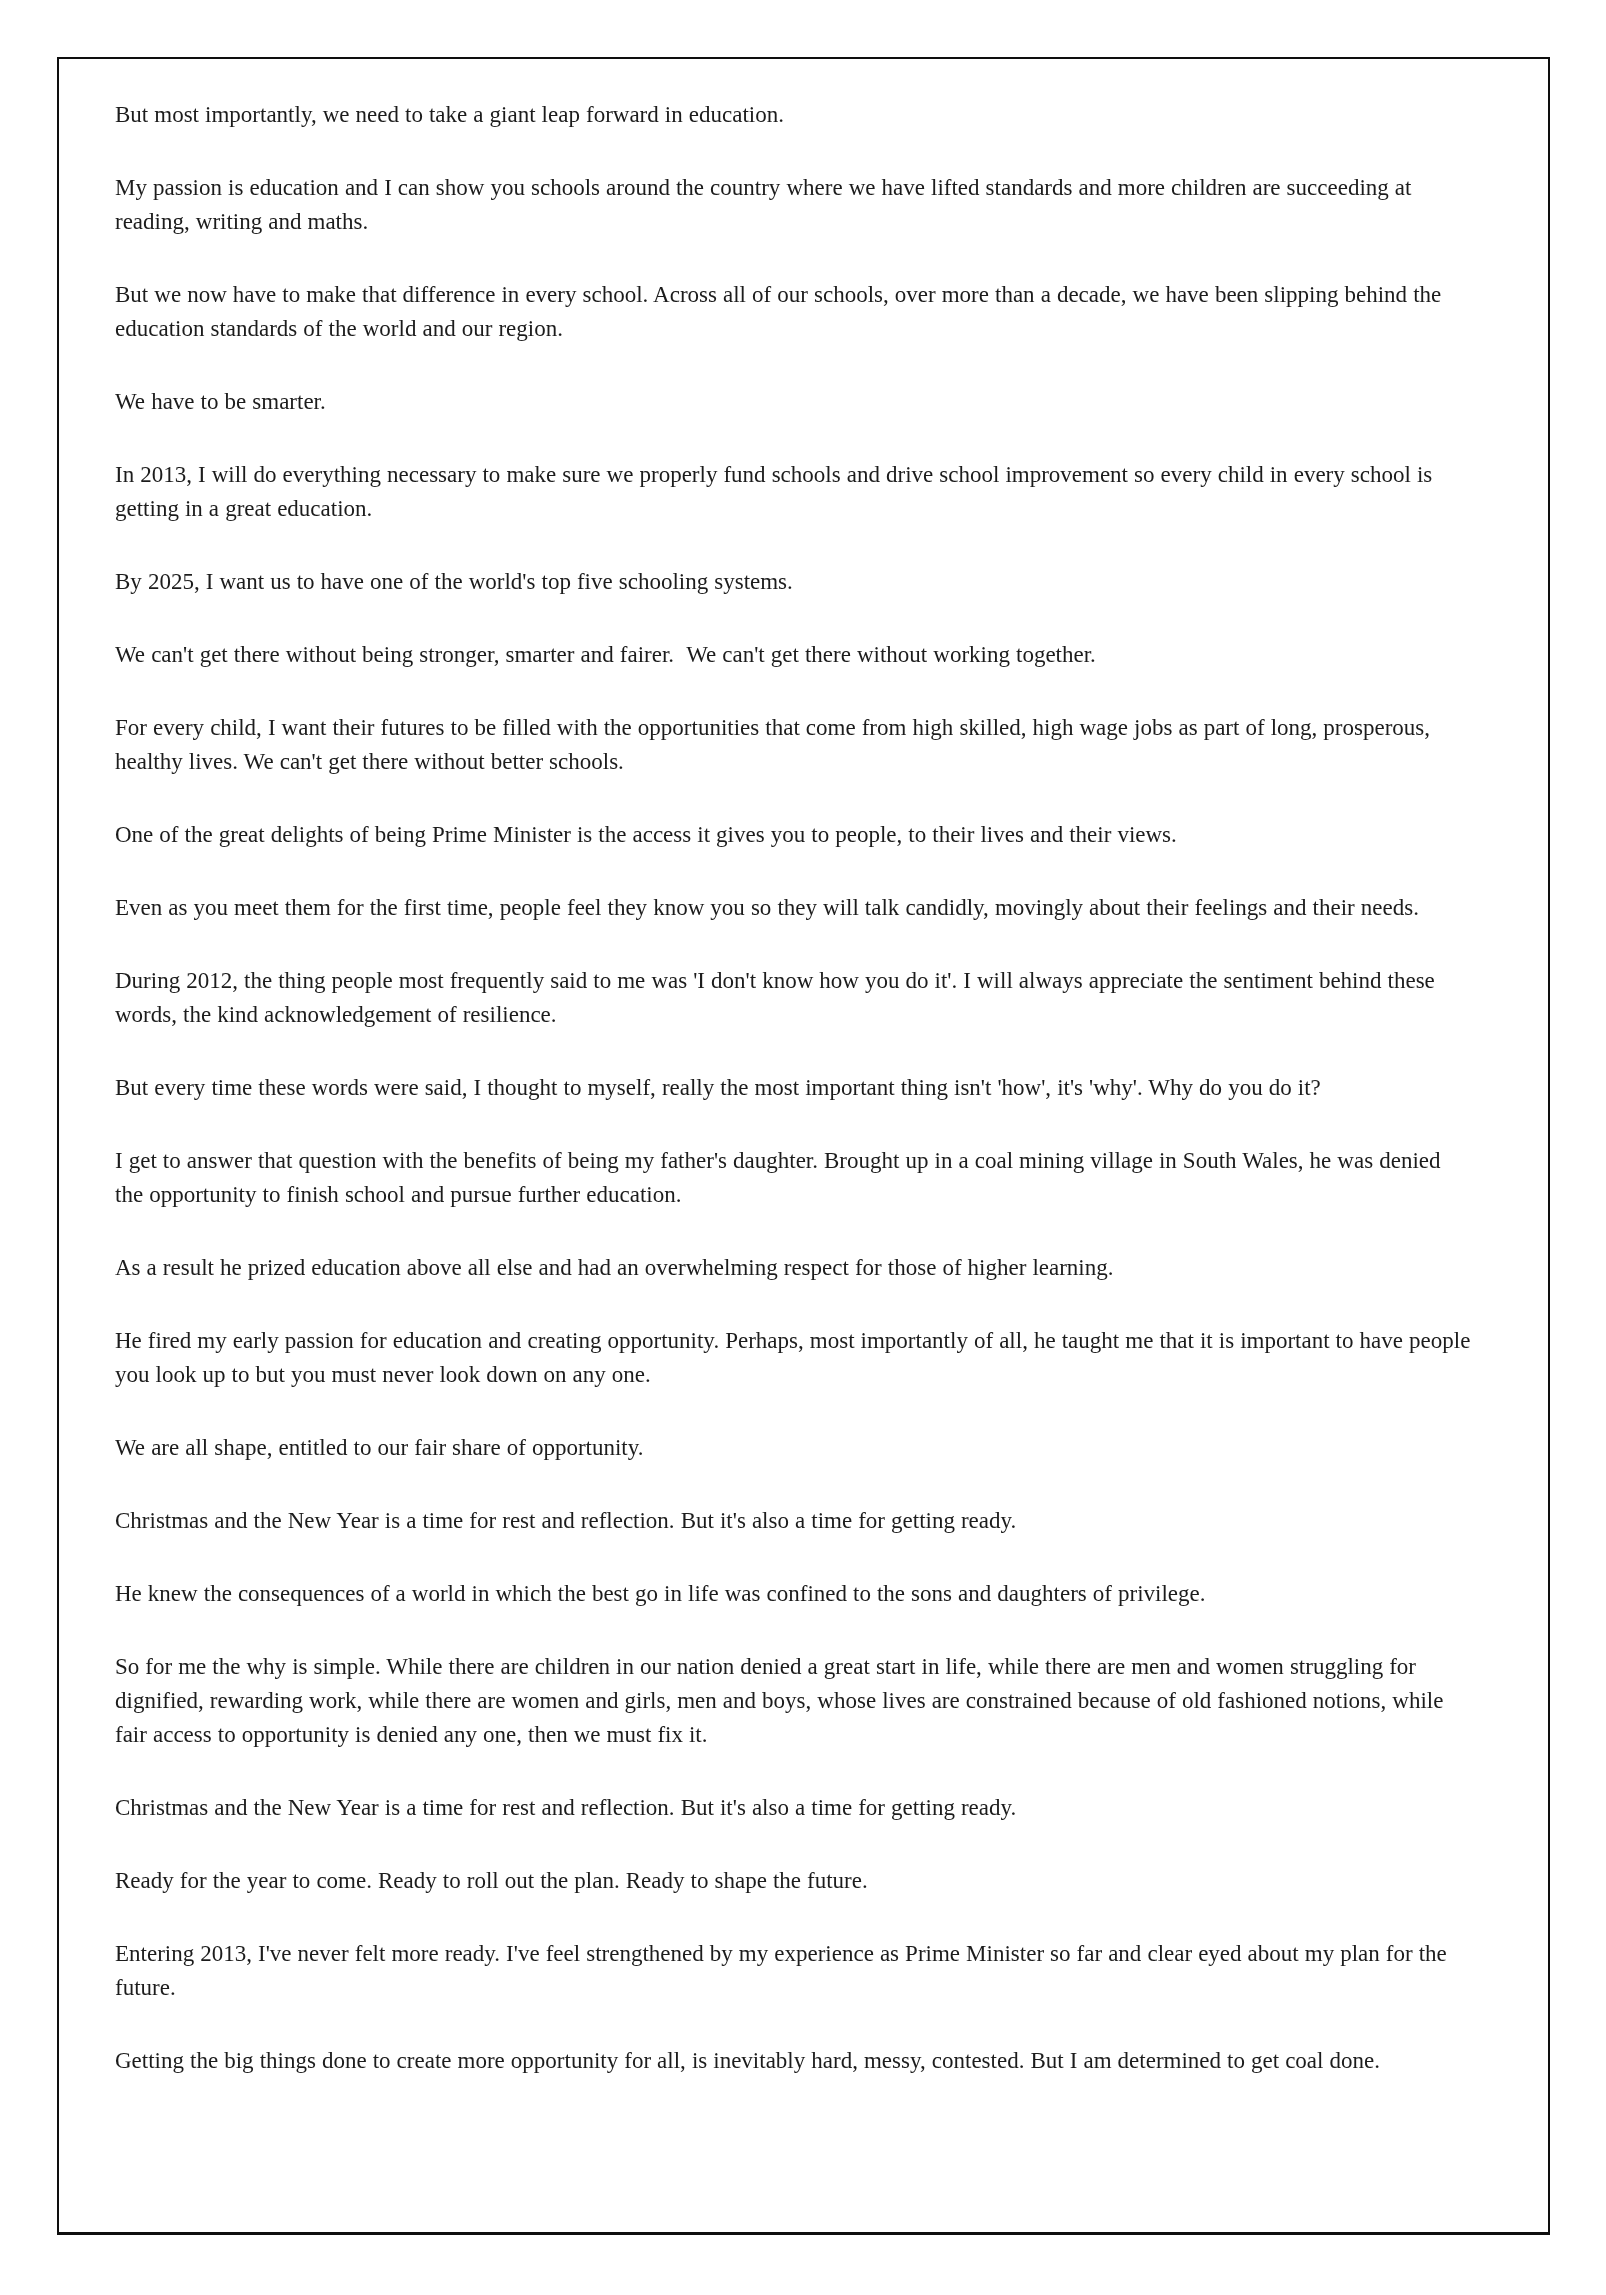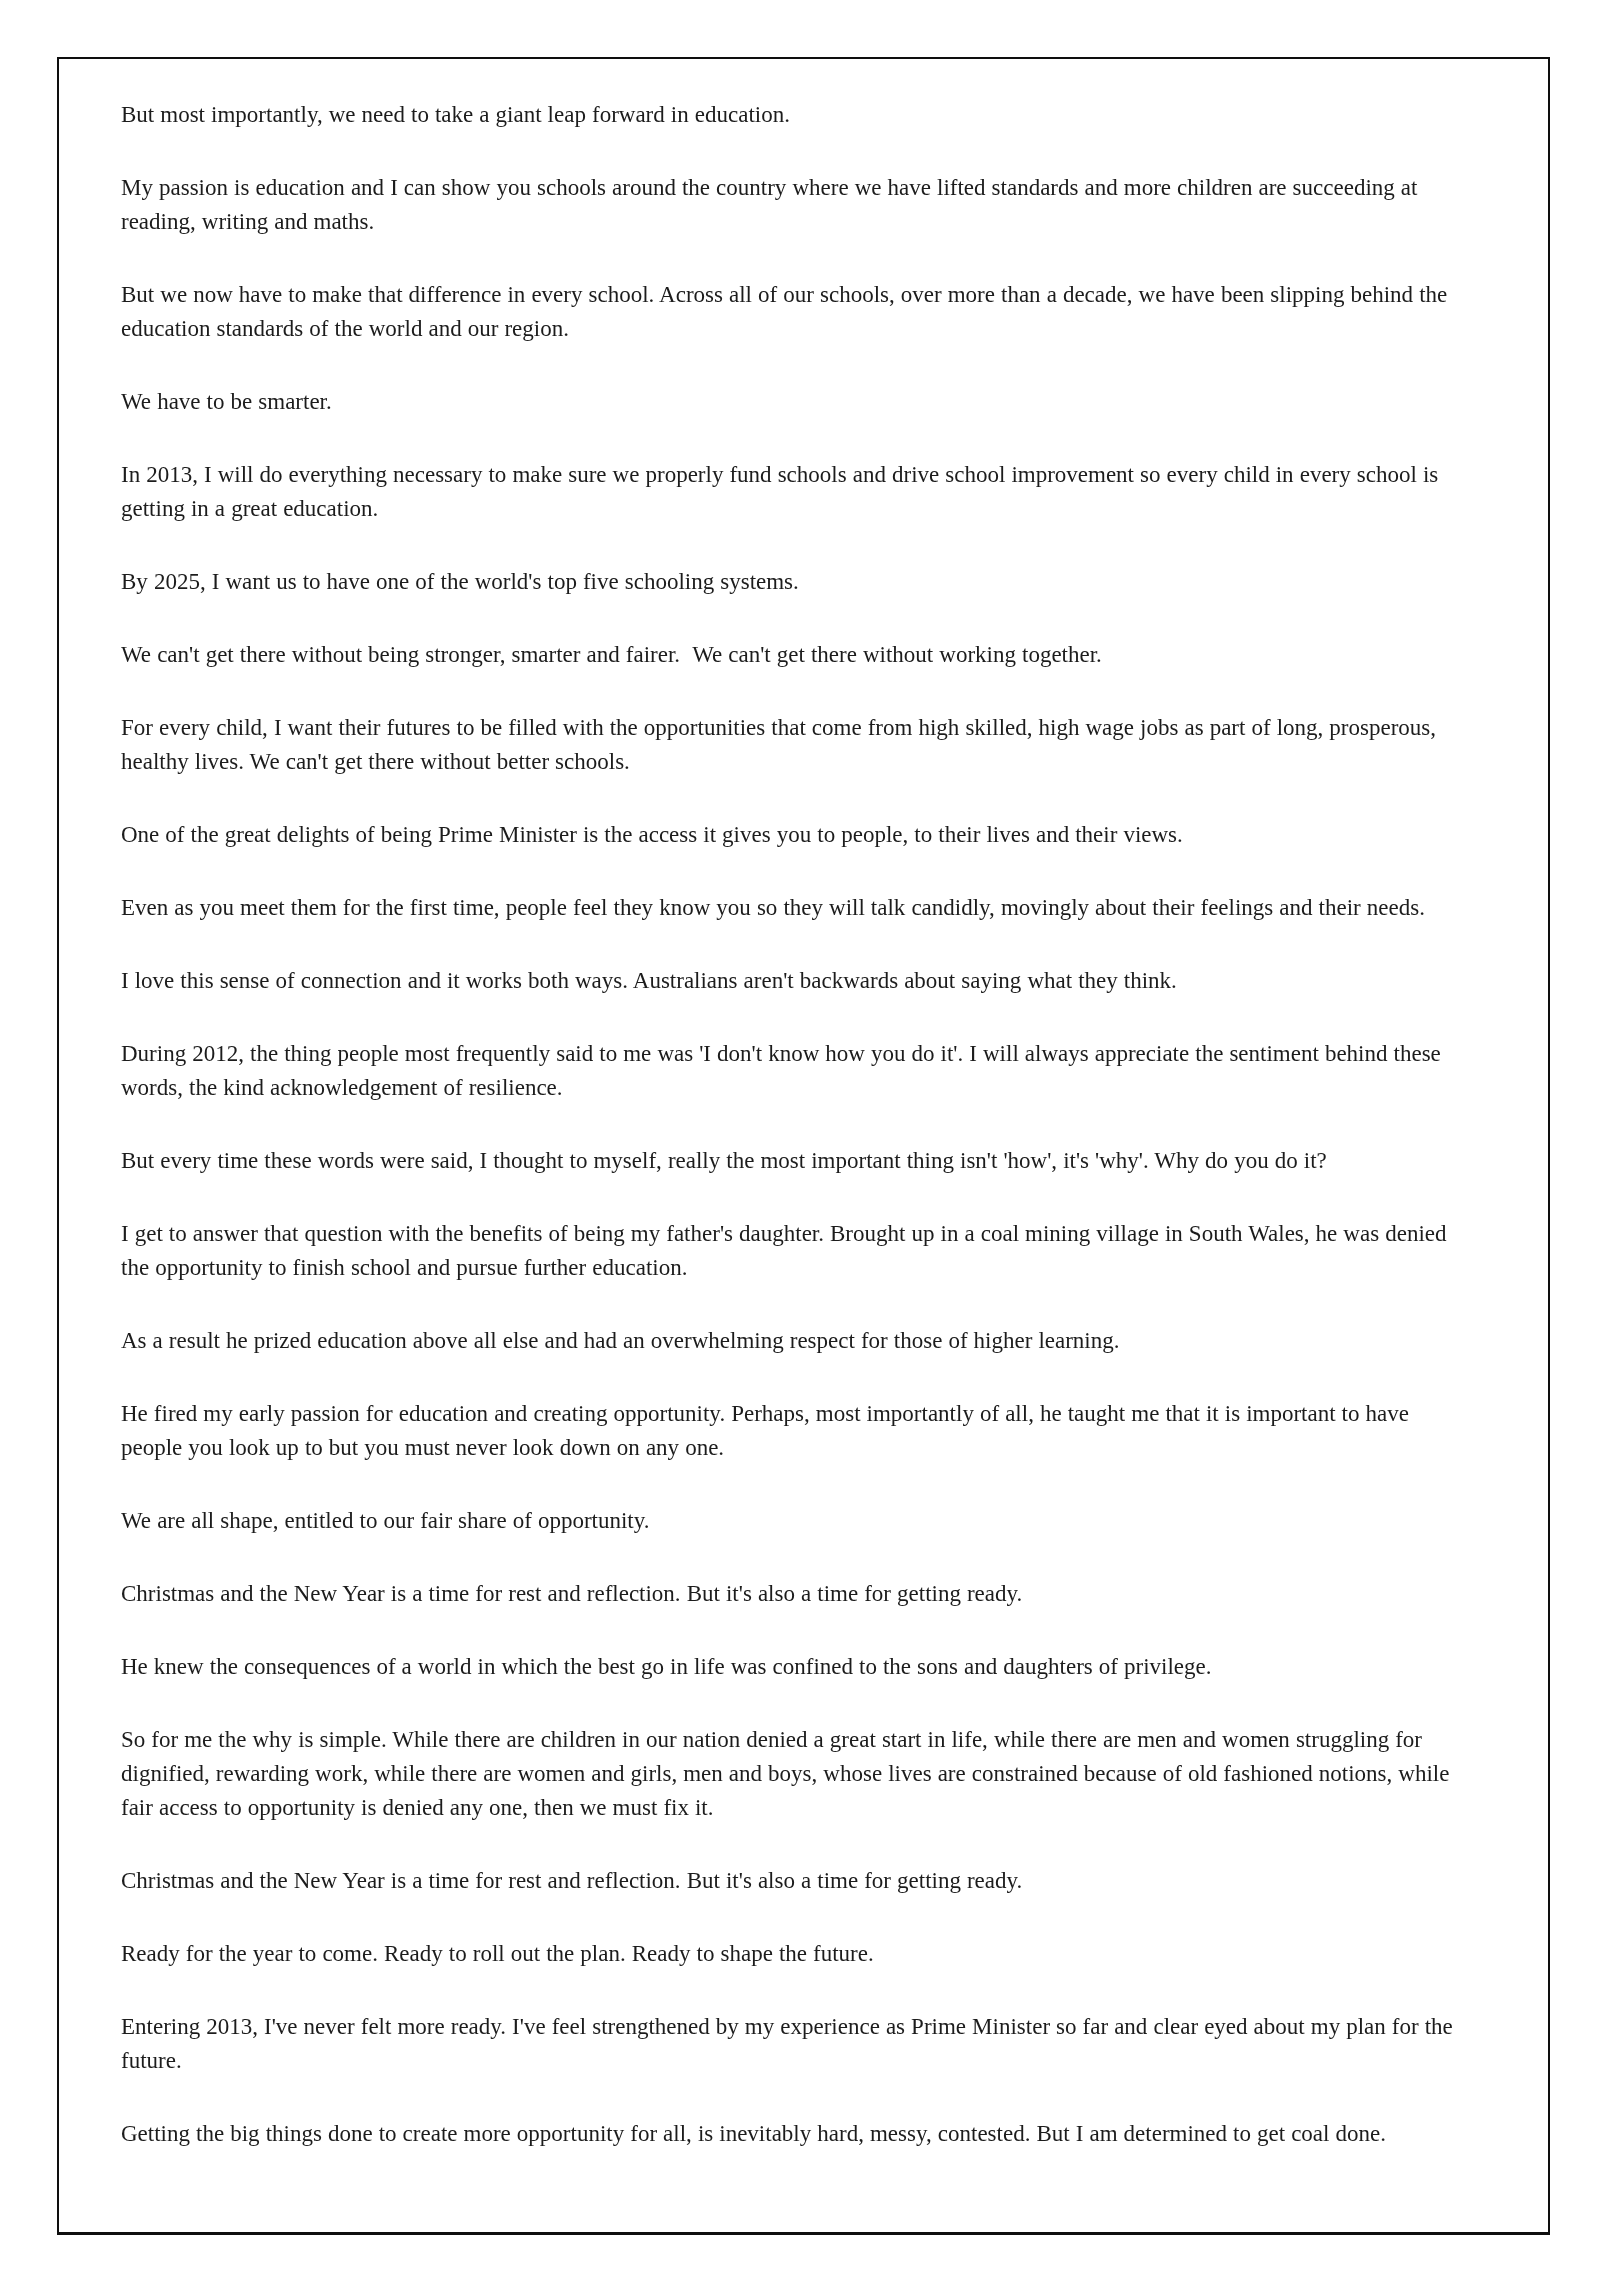--- a/index.html
+++ b/index.html
@@ -20,21 +20,21 @@
     width: 1493px;
     height: 2178px;
     box-sizing: border-box;
     background: #ffffff;
     border: 2.8px solid #0e0e0e;
     border-bottom-width: 3.4px;
     padding: 39px 77px 0 50px;
     overflow: hidden;
   }
   .para {
-    margin: 0 0 39px 12px;
+    margin: 0 0 39px 6px;
     font-size: 23px;
     line-height: 34px;
     color: #1c1c1c;
     text-align: left;
     word-spacing: 0.3px;
   }
 </style>
 </head>
 <body>
 
@@ -42,21 +42,20 @@
   <p class="para">But most importantly, we need to take a giant leap forward in education.</p>
   <p class="para">My passion is education and I can show you schools around the country where we have lifted standards and more children are succeeding at reading, writing and maths.</p>
   <p class="para">But we now have to make that difference in every school. Across all of our schools, over more than a decade, we have been slipping behind the education standards of the world and our region.</p>
   <p class="para">We have to be smarter.</p>
   <p class="para">In 2013, I will do everything necessary to make sure we properly fund schools and drive school improvement so every child in every school is getting in a great education.</p>
   <p class="para">By 2025, I want us to have one of the world's top five schooling systems.</p>
   <p class="para">We can't get there without being stronger, smarter and fairer. &nbsp;We can't get there without working together.</p>
   <p class="para">For every child, I want their futures to be filled with the opportunities that come from high skilled, high wage jobs as part of long, prosperous, healthy lives. We can't get there without better schools.</p>
   <p class="para">One of the great delights of being Prime Minister is the access it gives you to people, to their lives and their views.</p>
   <p class="para">Even as you meet them for the first time, people feel they know you so they will talk candidly, movingly about their feelings and their needs.</p>
-  <p class="para">I love this sense of connection and it works both ways. Australians aren't backwards about saying what they think.</p>
   <p class="para">During 2012, the thing people most frequently said to me was 'I don't know how you do it'. I will always appreciate the sentiment behind these words, the kind acknowledgement of resilience.</p>
   <p class="para">But every time these words were said, I thought to myself, really the most important thing isn't 'how', it's 'why'. Why do you do it?</p>
   <p class="para">I get to answer that question with the benefits of being my father's daughter. Brought up in a coal mining village in South Wales, he was denied the opportunity to finish school and pursue further education.</p>
   <p class="para">As a result he prized education above all else and had an overwhelming respect for those of higher learning.</p>
   <p class="para">He fired my early passion for education and creating opportunity. Perhaps, most importantly of all, he taught me that it is important to have people you look up to but you must never look down on any one.</p>
   <p class="para">We are all shape, entitled to our fair share of opportunity.</p>
   <p class="para">Christmas and the New Year is a time for rest and reflection. But it's also a time for getting ready.</p>
   <p class="para">He knew the consequences of a world in which the best go in life was confined to the sons and daughters of privilege.</p>
   <p class="para">So for me the why is simple. While there are children in our nation denied a great start in life, while there are men and women struggling for dignified, rewarding work, while there are women and girls, men and boys, whose lives are constrained because of old fashioned notions, while fair access to opportunity is denied any one, then we must fix it.</p>
   <p class="para">Christmas and the New Year is a time for rest and reflection. But it's also a time for getting ready.</p>

